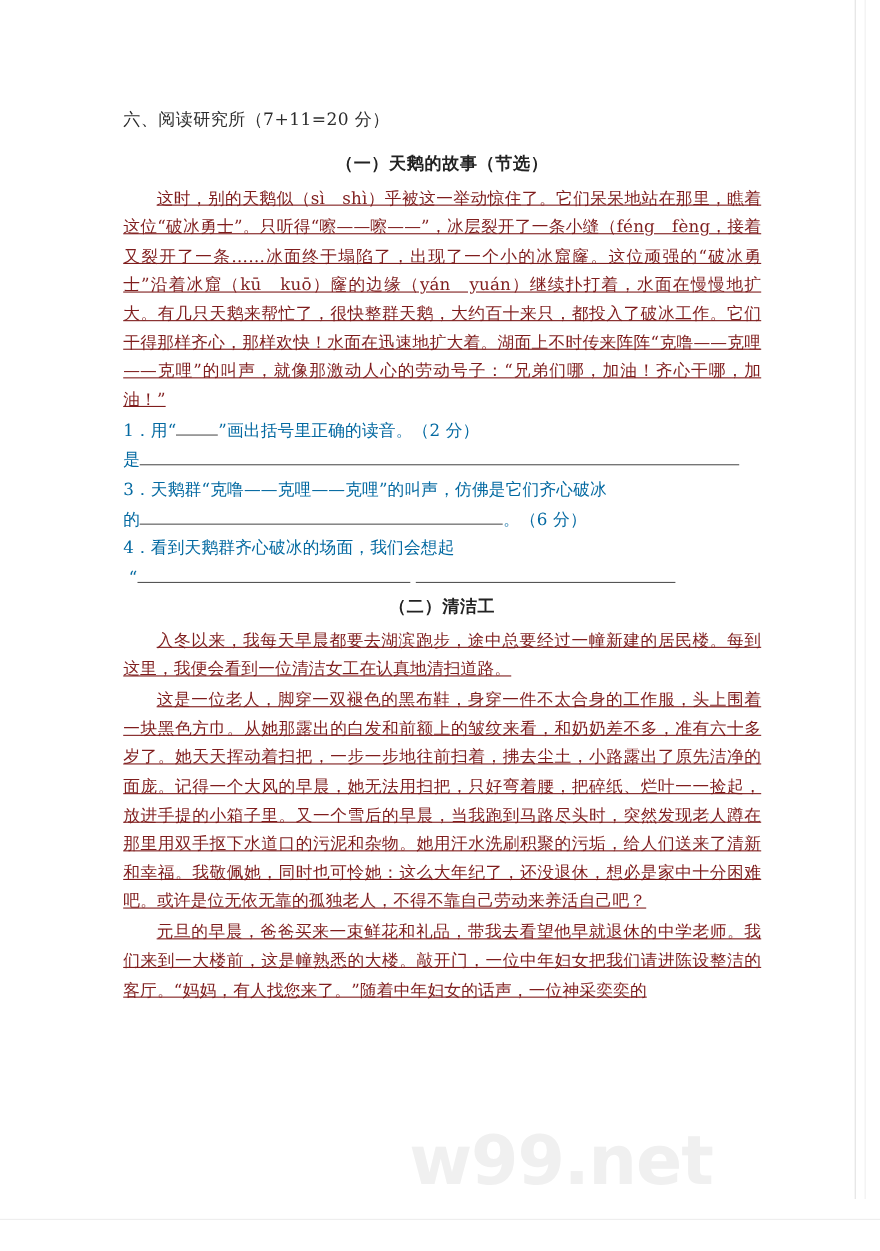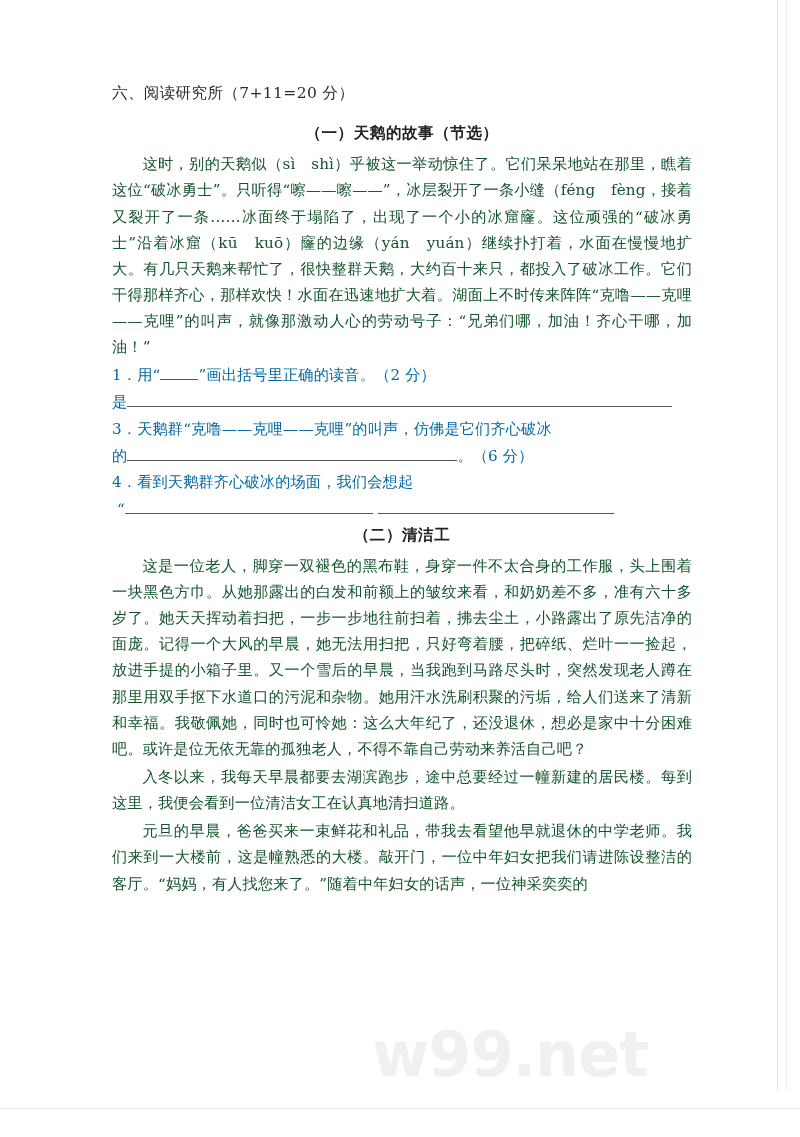--- a/index.html
+++ b/index.html
@@ -60,21 +60,21 @@
     white-space: nowrap;
     user-select: none;
     pointer-events: none;
     z-index: 5;
   }
 
   
   .content {
     position: absolute;
     left: 112px;
-    top: 82px;
+    top: 98px;
     width: 580px;
     z-index: 2;
   }
 
   .sec-heading {
     font-size: 15.5px;
     color: #2b2b2b;
     line-height: 1.5;
     margin: 0 0 14px 0;
     letter-spacing: 0.4px;
@@ -87,27 +87,28 @@
     text-align: center;
     margin: 18px 0 7px 0;
     letter-spacing: 0.6px;
   }
   .title-2 {
     margin-top: 2px;
   }
 
   .para {
     font-size: 15.2px;
-    color: #14532d;
+    color: #7f1d1d;
     line-height: 1.72;
     margin: 0 0 2px 0;
     text-align: justify;
     text-justify: inter-ideograph;
     text-indent: 2em;
     letter-spacing: 0.15px;
+    text-decoration: underline;
   }
 
   .q {
     font-size: 15.2px;
     color: #0369a1;
     line-height: 1.76;
     margin: 0;
     text-align: justify;
     text-justify: inter-ideograph;
     letter-spacing: 0.15px;
@@ -168,20 +169,20 @@
 
     <p class="q">
       <span>4．</span><span>看到天鹅群齐心破冰的场面，我们会想起</span>
     </p>
     <p class="q q-line">
       &nbsp;<span>“</span><span class="blank b-q4a"></span>&nbsp;<span class="blank b-q4b"></span>
     </p>
 
     <p class="title title-2">（二）清洁工</p>
 
+    <p class="para">入冬以来，我每天早晨都要去湖滨跑步，途中总要经过一幢新建的居民楼。每到这里，我便会看到一位清洁女工在认真地清扫道路。</p>
+
     <p class="para">这是一位老人，脚穿一双褪色的黑布鞋，身穿一件不太合身的工作服，头上围着一块黑色方巾。从她那露出的白发和前额上的皱纹来看，和奶奶差不多，准有六十多岁了。她天天挥动着扫把，一步一步地往前扫着，拂去尘土，小路露出了原先洁净的面庞。记得一个大风的早晨，她无法用扫把，只好弯着腰，把碎纸、烂叶一一捡起，放进手提的小箱子里。又一个雪后的早晨，当我跑到马路尽头时，突然发现老人蹲在那里用双手抠下水道口的污泥和杂物。她用汗水洗刷积聚的污垢，给人们送来了清新和幸福。我敬佩她，同时也可怜她：这么大年纪了，还没退休，想必是家中十分困难吧。或许是位无依无靠的孤独老人，不得不靠自己劳动来养活自己吧？</p>
-
-    <p class="para">入冬以来，我每天早晨都要去湖滨跑步，途中总要经过一幢新建的居民楼。每到这里，我便会看到一位清洁女工在认真地清扫道路。</p>
 
     <p class="para">元旦的早晨，爸爸买来一束鲜花和礼品，带我去看望他早就退休的中学老师。我们来到一大楼前，这是幢熟悉的大楼。敲开门，一位中年妇女把我们请进陈设整洁的客厅。“妈妈，有人找您来了。”随着中年妇女的话声，一位神采奕奕的</p>
 
   </div>
 </div>
 
 </body></html>

